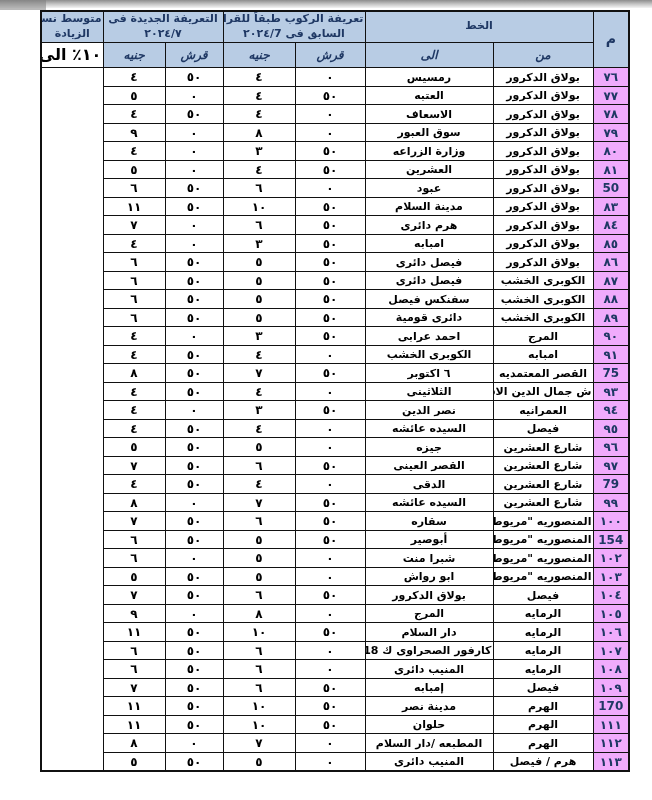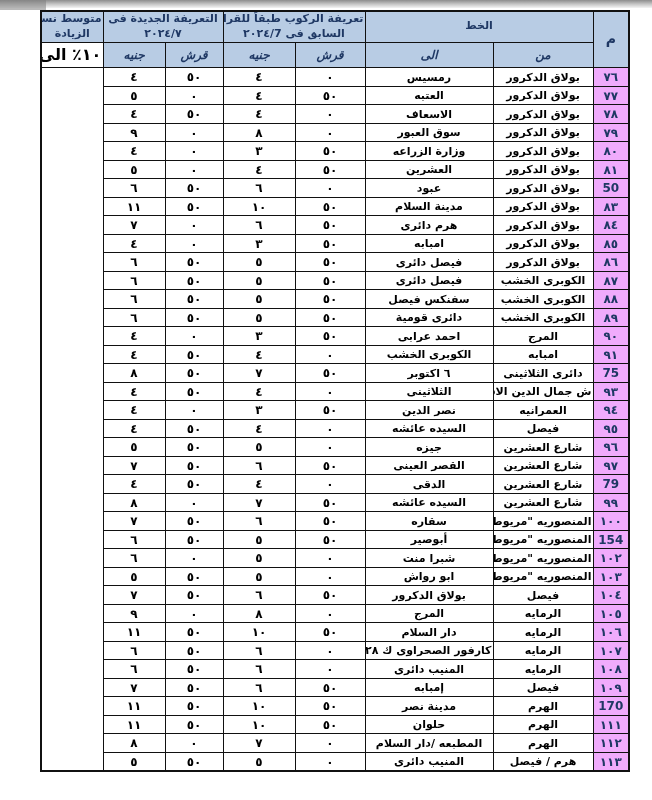--- a/index.html
+++ b/index.html
@@ -234,21 +234,21 @@
         <td class="cell-serial">٩١</td>
         <td class="cell-place">امبابه</td>
         <td class="cell-place">الكوبرى الخشب</td>
         <td class="cell-num">٠</td>
         <td class="cell-num">٤</td>
         <td class="cell-num">٥٠</td>
         <td class="cell-num">٤</td>
       </tr>
       <tr>
         <td class="cell-serial">75</td>
-        <td class="cell-place">دائرى الثلاثينى</td>
+        <td class="cell-place">القصر المعتمديه</td>
         <td class="cell-place">٦ اكتوبر</td>
         <td class="cell-num">٥٠</td>
         <td class="cell-num">٧</td>
         <td class="cell-num">٥٠</td>
         <td class="cell-num">٨</td>
       </tr>
       <tr>
         <td class="cell-serial">٩٣</td>
         <td class="cell-place">ش جمال الدين الافغانى</td>
         <td class="cell-place">الثلاثينى</td>
@@ -370,21 +370,21 @@
         <td class="cell-place">الرمايه</td>
         <td class="cell-place">دار السلام</td>
         <td class="cell-num">٥٠</td>
         <td class="cell-num">١٠</td>
         <td class="cell-num">٥٠</td>
         <td class="cell-num">١١</td>
       </tr>
       <tr>
         <td class="cell-serial">١٠٧</td>
         <td class="cell-place">الرمايه</td>
-        <td class="cell-place">كارفور الصحراوى ك ٢٨</td>
+        <td class="cell-place">كارفور الصحراوى ك 18</td>
         <td class="cell-num">٠</td>
         <td class="cell-num">٦</td>
         <td class="cell-num">٥٠</td>
         <td class="cell-num">٦</td>
       </tr>
       <tr>
         <td class="cell-serial">١٠٨</td>
         <td class="cell-place">الرمايه</td>
         <td class="cell-place">المنيب دائرى</td>
         <td class="cell-num">٠</td>

